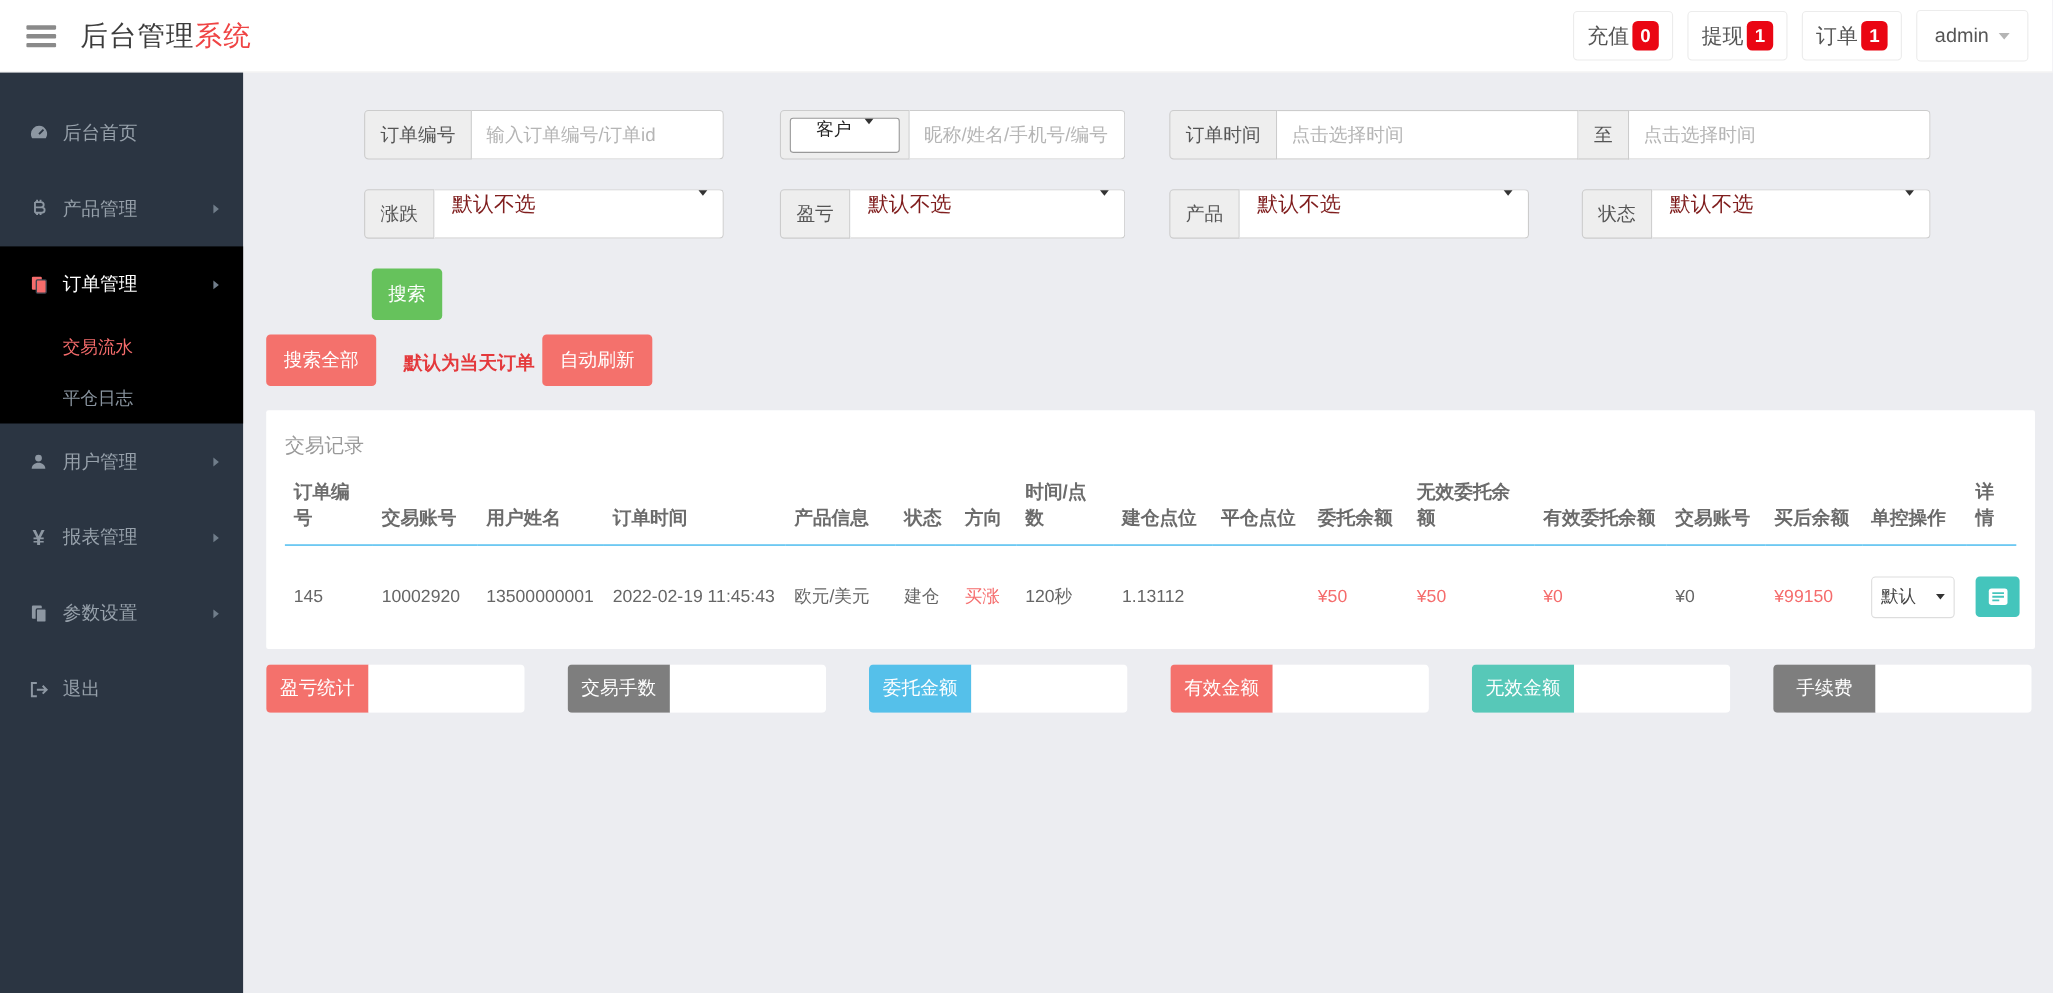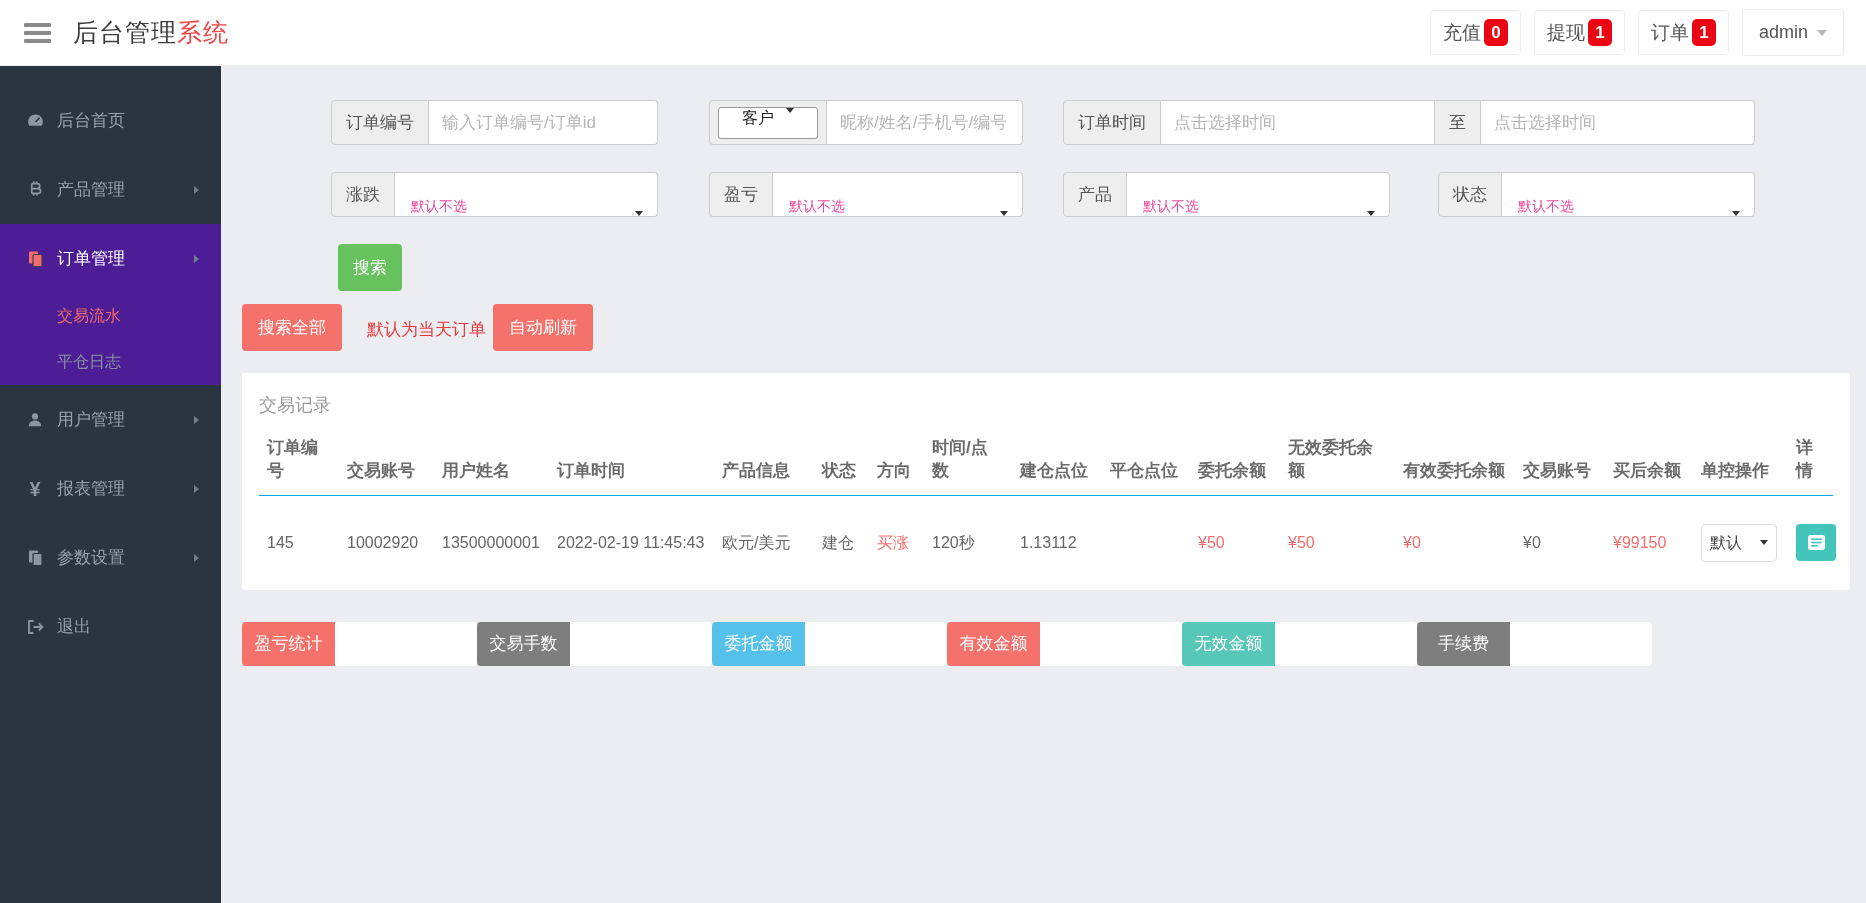--- a/index.html
+++ b/index.html
@@ -16,21 +16,21 @@
   .hbadge .cnt { background:#ea0613; color:#fff; border-radius:5px; min-width:24px; height:27px; display:flex; align-items:center; justify-content:center; font-size:17px; font-weight:bold; padding:0 5px; }
   .user-box { border:1px solid #ececec; border-radius:4px; padding:12px 16px; display:flex; align-items:center; gap:9px; font-size:18px; color:#555; cursor:pointer; }
   .caret-down { width:0; height:0; border-left:5px solid transparent; border-right:5px solid transparent; border-top:6px solid #b5b5b5; }
 
   
   .layout { display:flex; min-height:837px; }
   .sidebar { width:221px; background:#2b3542; padding-top:20px; flex-shrink:0; }
   .side-item { height:69px; display:flex; align-items:center; padding:0 20px 0 24px; color:#97a1ab; font-size:17px; cursor:pointer; position:relative; }
   .side-item .s-icon { width:22px; margin-right:11px; display:flex; justify-content:center; color:#8d97a2; flex-shrink:0; }
   .side-caret { position:absolute; right:22px; width:0; height:0; border-top:4.5px solid transparent; border-bottom:4.5px solid transparent; border-left:5.5px solid #707d8a; }
-  .active-group { background:#4c1d95;text-align:right; }
+  .active-group { background:#000000;text-align:right; }
   .active-group .parent { color:#fff; }
   .active-group .parent .s-icon { color:#f56c6c; }
   .sub-item { height:46px; display:flex; align-items:center; padding-left:57px; font-size:16px; color:#8a95a0; cursor:pointer; }
   .sub-item.current { color:#f56c6c; }
   .icon-yen { font-size:20px; font-weight:bold; line-height:1; }
 
   
   .main { flex:1; padding:34px 22px 40px 21px; }
   .filters { margin-left:89px; }
   .f-row { display:flex; margin-bottom:27px; }
@@ -43,44 +43,44 @@
   .ig-input::placeholder { color:#b5b5b5; }
   .g-orderno { width:327px; margin-right:51px; }
   .g-customer { width:314px; margin-right:40px; }
   .g-time { width:692px; }
   .inner-select { border:1px solid #999; border-radius:3px; background:#fff; height:32px; display:flex; gap:12px; padding:0 23px; font-size:16px; color:#222; cursor:pointer; }
   .inner-select .caret-down { border-top-color:#333; border-left-width:4px; border-right-width:4px; border-top-width:5px; }
   .g-sel1 { width:327px; margin-right:51px; }
   .g-sel2 { width:314px; margin-right:40px; }
   .g-sel3 { width:327px; margin-right:48px; }
   .g-sel4 { width:317px; }
-  .sel-field { position:relative; border:1px solid #ccc; border-left:0; flex:1; background:#fff; border-radius:0 4px 4px 0; display:flex; align-items:flex-end; padding:0 16px; font-size:14px; color:#ec4899; cursor:pointer; }
+  .sel-field { position:relative; border:1px solid #ccc; border-left:0; flex:1; background:#fff; border-radius:0 4px 4px 0; display:flex; align-items:flex-start; padding:0 16px; font-size:19px; color:#7f1d1d; cursor:pointer; }
   .sel-field .caret-down { position:absolute; right:14px; border-top-color:#333; border-left-width:4.5px; border-right-width:4.5px; border-top-width:5.5px; }
 
   .btn { border:none; border-radius:4px; color:#fff; font-size:17px; cursor:pointer; font-family:inherit; }
   .btn-search { background:#66c25c; padding:12px 15px; margin-left:96px; }
   .action-row { display:flex; align-items:center; margin-top:13px; }
   .btn-salmon { background:#f4716c; padding:12px 16px; }
-  .note { color:#e4393c; font-weight:normal; font-size:17px; margin:4px 7px 0 25px; }
+  .note { color:#e4393c; font-weight:bold; font-size:17px; margin:4px 7px 0 25px; }
 
   
   .panel { background:#fff; margin-top:22px; border-radius:2px; }
   .panel-title { padding:20px 17px 16px; color:#9a9a9a; font-size:18px; }
   .records { width:calc(100% - 34px); margin:0 17px; border-collapse:collapse; table-layout:fixed; }
   .records th { text-align:left; vertical-align:bottom; color:#6b6b6b; font-size:17px; font-weight:bold; padding:4px 8px 12px; line-height:1.35; }
   .records td { padding:28px 8px; font-size:16px; color:#666; border-top:1px solid #0ea5e9; vertical-align:middle; line-height:1.4;margin-top:37px; }
   .records td.red, .records th.red { color:#f56c6c; }
   .red { color:#f56c6c; }
   .green { color:#44b549; }
   .ctl-select { width:76px; height:38px; border:1px solid #ddd; border-radius:4px; background:#fff; display:flex; align-items:center; justify-content:space-between; padding:0 8px; font-size:16px; color:#444; cursor:pointer; overflow:hidden; white-space:nowrap; }
   .ctl-select .caret-down { border-top-color:#333; border-left-width:4px; border-right-width:4px; border-top-width:5px; flex-shrink:0; }
   .btn-detail { width:40px; height:37px; background:#44c5bc; border:none; border-radius:4px; display:flex; align-items:center; justify-content:center; cursor:pointer; }
 
   
-  .stats { display:flex; margin-top:32px; }
+  .stats { display:flex; margin-top:14px; gap:39px; }
   .stat { display:flex; height:44px; border-radius:4px; overflow:hidden; }
   .stat-label { width:93px; color:#fff; font-size:17px; display:flex; align-items:center; justify-content:center; white-space:nowrap; }
   .stat-value { width:142px; background:#fff; border:none; outline:none; font-size:16px; padding:0 10px; color:#555; }
   .stat--red { background:#f4716c; }
   .stat--gray { background:#7e7e7e; }
   .stat--blue { background:#55c0ea; }
   .stat--teal { background:#57c8b8; }
 </style>
 </head>
 <body>

